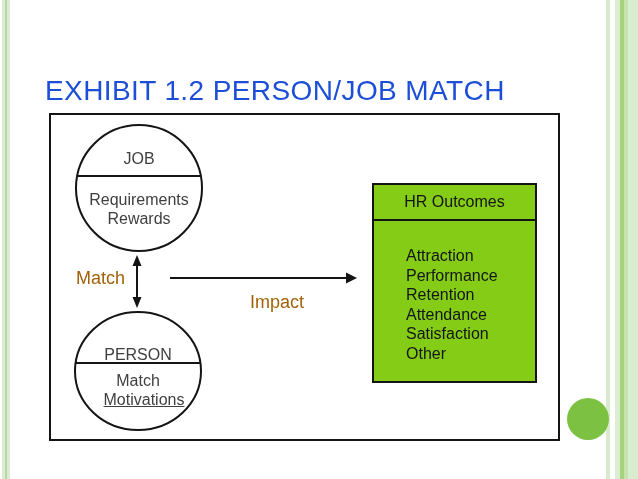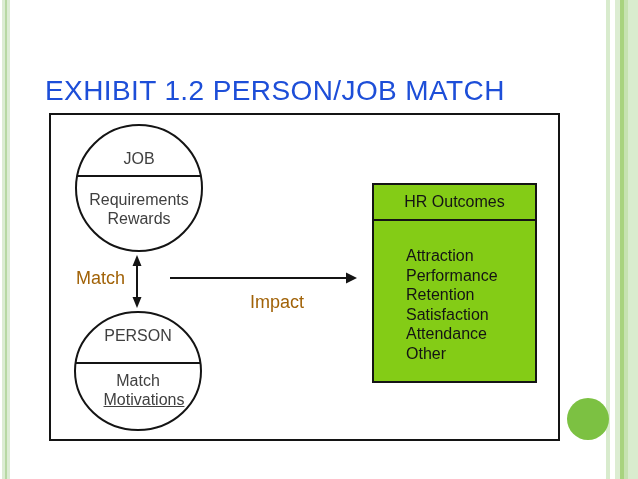--- a/index.html
+++ b/index.html
@@ -54,21 +54,21 @@
   .dg-text {
     font-size:16px;
     text-align:center;
     color:#404040;
     line-height:18px;
     white-space:nowrap;
   }
   .job-title    { left:89px;  top:150px; width:100px; }
   .job-line1    { left:64px;  top:191px; width:150px; }
   .job-line2    { left:64px;  top:210px; width:150px; }
-  .person-title { left:88px;  top:327px; width:100px; }
+  .person-title { left:88px;  top:346px; width:100px; }
   .person-line1 { left:63px;  top:372px; width:150px; }
   .person-line2 { left:69px;  top:391px; width:150px;text-decoration:underline; }
 
   .arrow-label { font-size:18px; color:#a16207; white-space:nowrap; }
   .match-label  { left:76px;  top:268px; }
   .impact-label { left:250px; top:292px; }
 
   .hr-box {
     left:372px; top:183px;
     width:165px; height:200px;
@@ -136,19 +136,19 @@
 
 <div class="abs arrow-label match-label">Match</div>
 <div class="abs arrow-label impact-label">Impact</div>
 
 <div class="abs hr-box">
   <div class="hr-header">HR Outcomes</div>
   <div class="hr-items">
     <div>Attraction</div>
     <div>Performance</div>
     <div>Retention</div>
+    <div>Attendance</div>
     <div>Satisfaction</div>
-    <div>Attendance</div>
     <div>Other</div>
   </div>
 </div>
 
 <div class="abs accent-circle"></div>
 
 </body></html>

